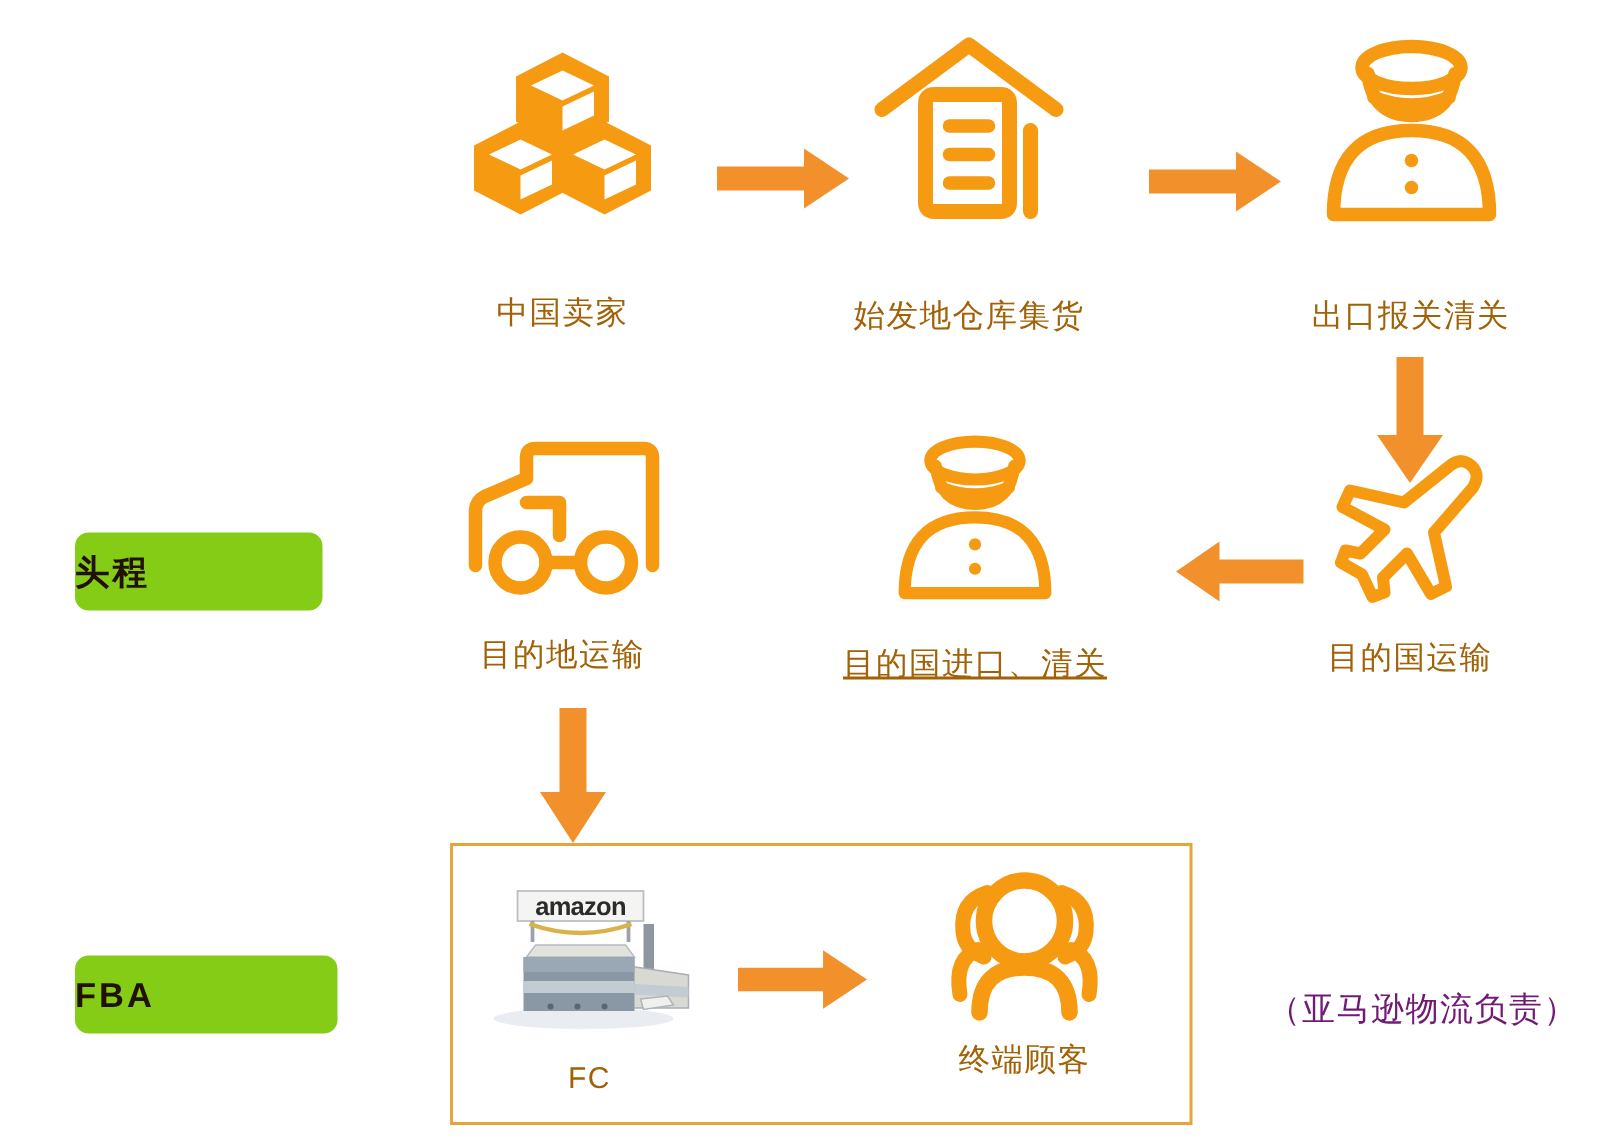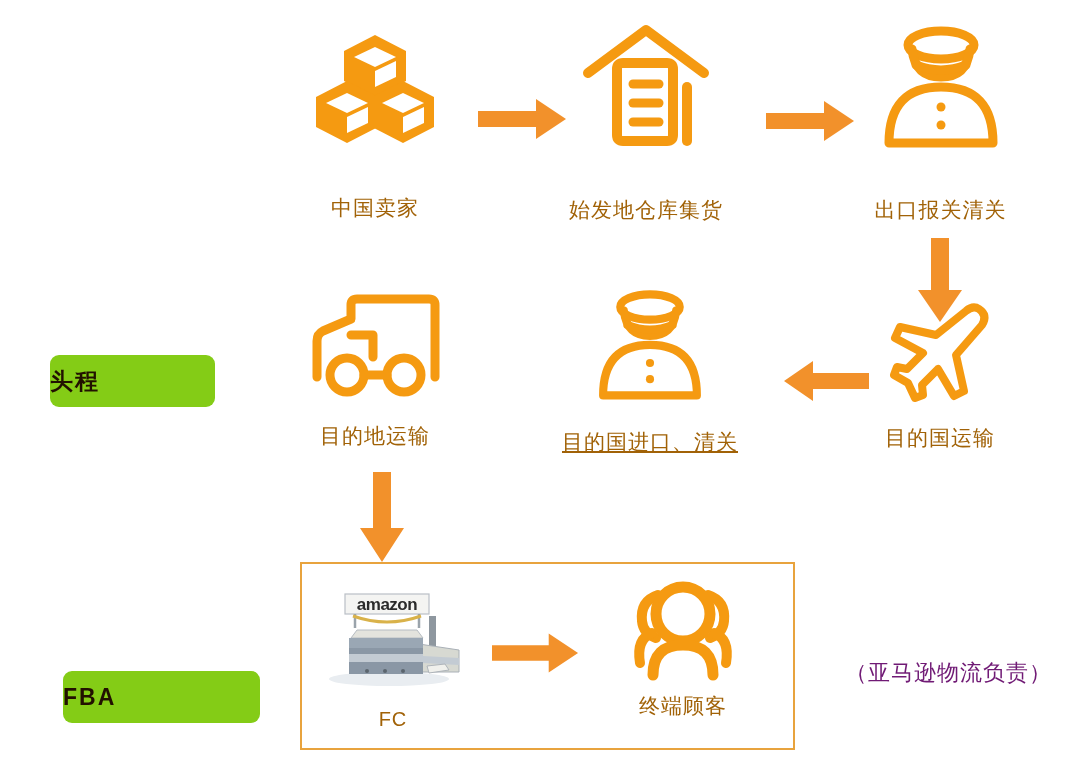--- a/index.html
+++ b/index.html
@@ -69,21 +69,21 @@
 </style>
 </head>
 <body>
 
 <div class="stage">
 
   <div class="badge" style="left:50px; top:355px; width:165px; height:52px;">
     <span>头程</span>
   </div>
 
-  <div class="badge" style="left:50px; top:671px; width:197px; height:52px;margin-left:13px;">
+  <div class="badge" style="left:50px; top:637px; width:175px; height:52px;">
     <span>FBA</span>
   </div>
 
   <div class="fba-box" style="left:300px; top:562px; width:495px; height:188px;"></div>
 
   <div class="node" style="left:305px; top:30px; width:140px;">
     <div class="node-icon" style="width:120px; height:118px;">
       <svg width="118" height="112" viewBox="0 0 118 112" aria-hidden="true">
         <g fill="#F59A11">
 

